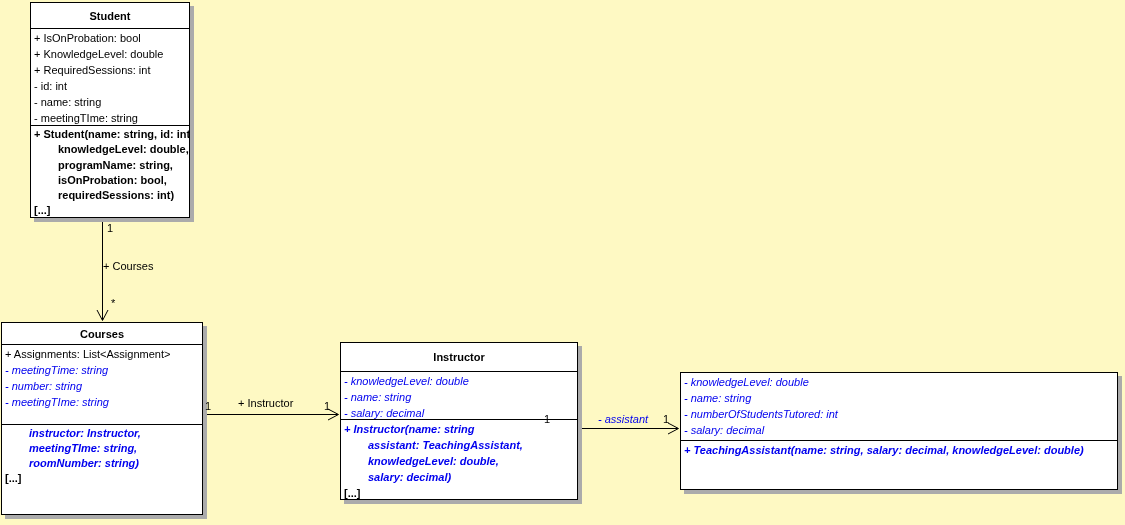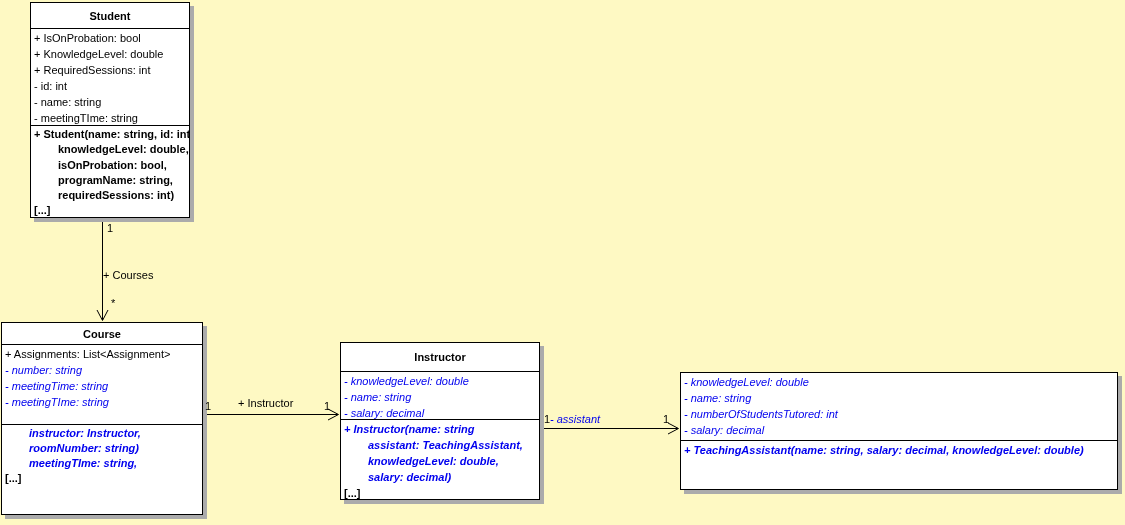--- a/index.html
+++ b/index.html
@@ -63,44 +63,44 @@
         <div class="member">+ IsOnProbation: bool</div>
         <div class="member">+ KnowledgeLevel: double</div>
         <div class="member">+ RequiredSessions: int</div>
         <div class="member">- id: int</div>
         <div class="member">- name: string</div>
         <div class="member">- meetingTIme: string</div>
       </div>
     <div class="methods">
         <div class="member">+ Student(name: string, id: int,</div>
         <div class="member indent">knowledgeLevel: double,</div>
+        <div class="member indent">programName: string,</div>
         <div class="member indent">isOnProbation: bool,</div>
-        <div class="member indent">programName: string,</div>
         <div class="member indent">requiredSessions: int)</div>
         <div class="member">[...]</div>
       </div>
   </div>
 
   <div class="uml-class" id="c-course" style="left:1px;top:322px;width:202px;height:193px">
-    <div class="title" style="height:22px">Course</div>
+    <div class="title" style="height:22px">Courses</div>
     <div class="attrs" style="height:80px">
         <div class="member">+ Assignments: List&lt;Assignment&gt;</div>
+        <div class="member em">- meetingTime: string</div>
         <div class="member em">- number: string</div>
-        <div class="member em">- meetingTime: string</div>
         <div class="member em">- meetingTIme: string</div>
       </div>
     <div class="methods">
         <div class="member em indent">instructor: Instructor,</div>
+        <div class="member em indent">meetingTIme: string,</div>
         <div class="member em indent">roomNumber: string)</div>
-        <div class="member em indent">meetingTIme: string,</div>
         <div class="member">[...]</div>
       </div>
   </div>
 
-  <div class="uml-class" id="c-instructor" style="left:340px;top:342px;width:200px;height:158px">
+  <div class="uml-class" id="c-instructor" style="left:340px;top:342px;width:238px;height:158px">
     <div class="title" style="height:29px">Instructor</div>
     <div class="attrs" style="height:48px">
         <div class="member em">- knowledgeLevel: double</div>
         <div class="member em">- name: string</div>
         <div class="member em">- salary: decimal</div>
       </div>
     <div class="methods">
         <div class="member em">+ Instructor(name: string</div>
         <div class="member em indent">assistant: TeachingAssistant,</div>
         <div class="member em indent">knowledgeLevel: double,</div>
@@ -115,24 +115,24 @@
         <div class="member em">- name: string</div>
         <div class="member em">- numberOfStudentsTutored: int</div>
         <div class="member em">- salary: decimal</div>
       </div>
     <div class="methods">
         <div class="member em">+ TeachingAssistant(name: string, salary: decimal, knowledgeLevel: double)</div>
       </div>
   </div>
 
   <div class="conn-label" style="left:107px;top:222px">1</div>
-  <div class="conn-label" style="left:103px;top:269px">+ Courses</div>
+  <div class="conn-label" style="left:103px;top:260px">+ Courses</div>
   <div class="conn-label" style="left:111px;top:297px">*</div>
 
   <div class="conn-label" style="left:205px;top:400px">1</div>
   <div class="conn-label" style="left:238px;top:397px">+ Instructor</div>
   <div class="conn-label" style="left:324px;top:400px">1</div>
 
   <div class="conn-label" style="left:544px;top:413px">1</div>
-  <div class="conn-label em" style="left:550px;top:413px">- assistant</div>
+  <div class="conn-label em" style="left:598px;top:413px">- assistant</div>
   <div class="conn-label" style="left:663px;top:413px">1</div>
 
 </div>
 
 </body></html>

